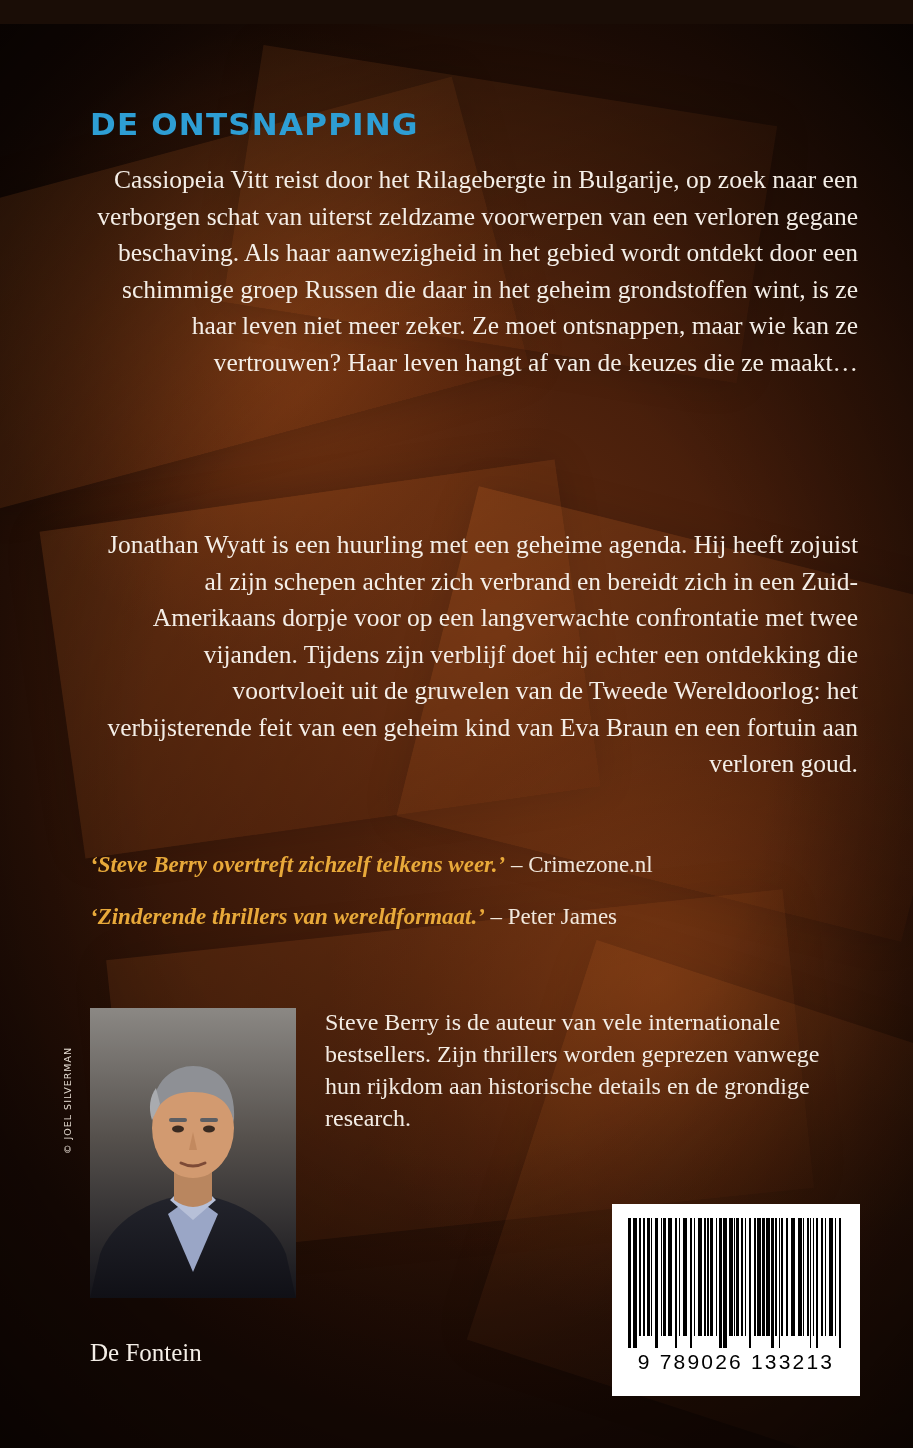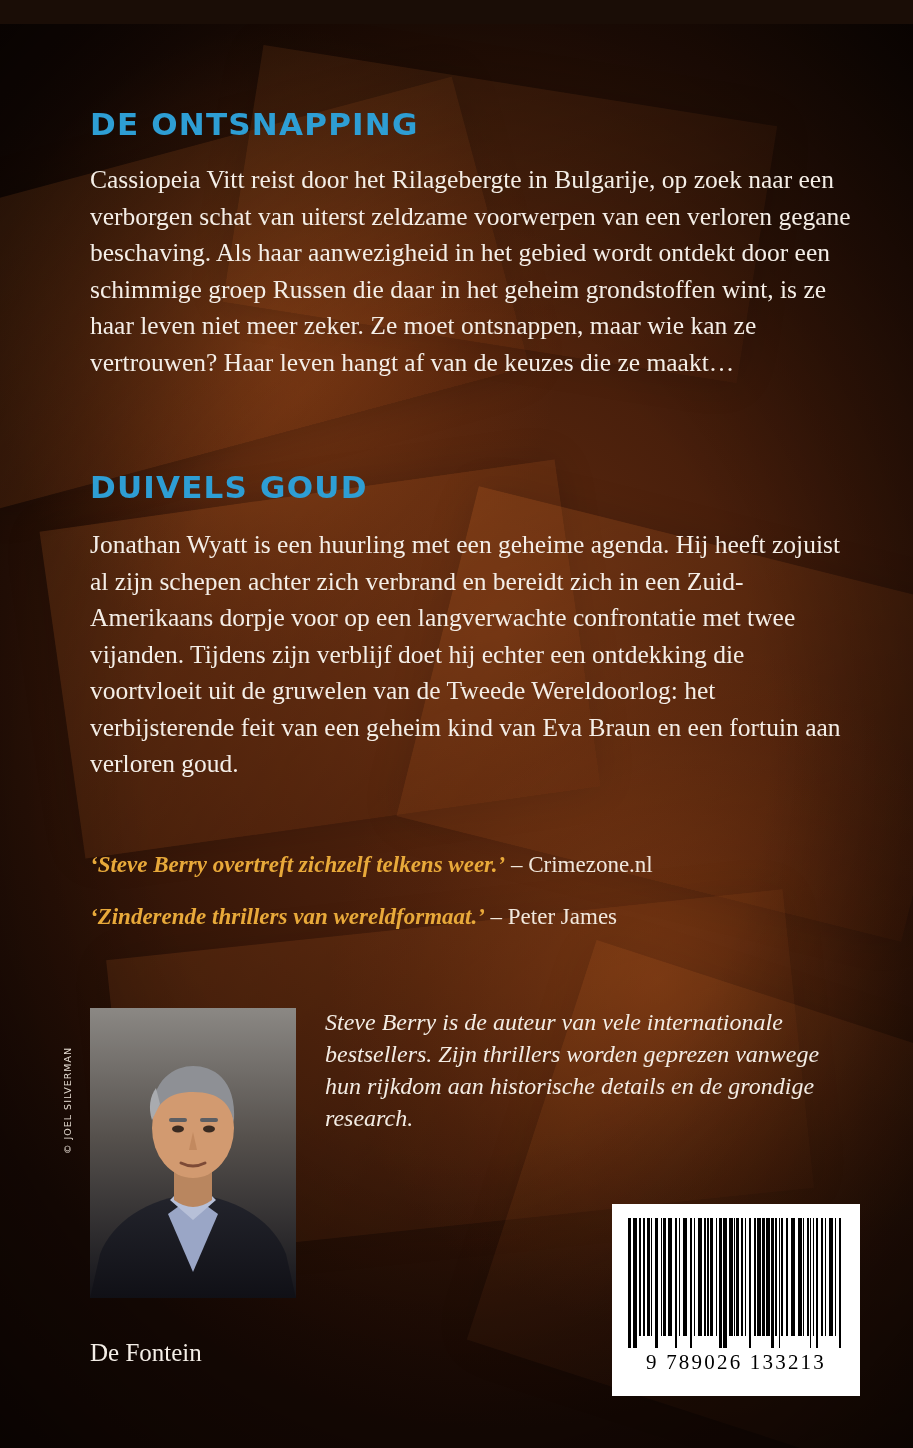--- a/index.html
+++ b/index.html
@@ -64,20 +64,21 @@
   }
   #h1 { top: 82px; }
   #h2 { top: 445px; }
   .body-text {
     position: absolute;
     left: 90px;
     width: 768px;
     font-size: 25.5px;
     line-height: 36.5px;
     color: #f4eee7;
+    text-align: right;
   }
   #p1 { top: 138px; }
   #p2 { top: 503px; }
   .quote {
     position: absolute;
     left: 90px;
     width: 780px;
     font-size: 23px;
     line-height: 30px;
     color: #f0e7dc;
@@ -113,21 +114,20 @@
     white-space: nowrap;
   }
   .author-bio {
     position: absolute;
     left: 325px;
     top: 982px;
     width: 510px;
     font-size: 24px;
     line-height: 32px;
     color: #f3ece4;
-    font-style: italic;
   }
   .publisher {
     position: absolute;
     left: 90px;
     top: 1315px;
     font-size: 25px;
     color: #f4eee7;
     text-align: center;
   }
   
@@ -154,21 +154,21 @@
     display: block;
     background: #000;
     height: 130px;
   }
   .bars i.short { height: 118px; }
   .barcode-digits {
     position: absolute;
     left: 16px;
     top: 146px;
     width: 216px;
-    font-family: Liberation Serif, serif;
+    font-family: Liberation Sans, sans-serif;
     font-size: 21px;
     letter-spacing: 2.2px;
     color: #000;
     text-align: center;
     white-space: nowrap;
   }
 </style>
 </head>
 <body>
 
@@ -182,21 +182,20 @@
   <div class="slab s4"></div>
   <div class="slab s5"></div>
   <div class="slab s6"></div>
   <div class="vignette"></div>
 
   <div class="content">
 
     <div id="h1" class="heading">DE ONTSNAPPING</div>
     <div id="p1" class="body-text">Cassiopeia Vitt reist door het Rilagebergte in Bulgarije, op zoek naar een verborgen schat van uiterst zeldzame voorwerpen van een verloren gegane beschaving. Als haar aanwezigheid in het gebied wordt ontdekt door een schimmige groep Russen die daar in het geheim grondstoffen wint, is ze haar leven niet meer zeker. Ze moet ontsnappen, maar wie kan ze vertrouwen? Haar leven hangt af van de keuzes die ze maakt…</div>
 
-    <div id="h2" class="heading">DUIVELS GOUD</div>
     <div id="p2" class="body-text">Jonathan Wyatt is een huurling met een geheime agenda. Hij heeft zojuist al zijn schepen achter zich verbrand en bereidt zich in een Zuid-Amerikaans dorpje voor op een langverwachte confrontatie met twee vijanden. Tijdens zijn verblijf doet hij echter een ontdekking die voortvloeit uit de gruwelen van de Tweede Wereldoorlog: het verbijsterende feit van een geheim kind van Eva Braun en een fortuin aan verloren goud.</div>
 
     <div id="q1" class="quote">
       <span class="q">‘Steve Berry overtreft zichzelf telkens weer.’</span>
       <span>– Crimezone.nl</span>
     </div>
     <div id="q2" class="quote">
       <span class="q">‘Zinderende thrillers van wereldformaat.’</span>
       <span>– Peter James</span>
     </div>

